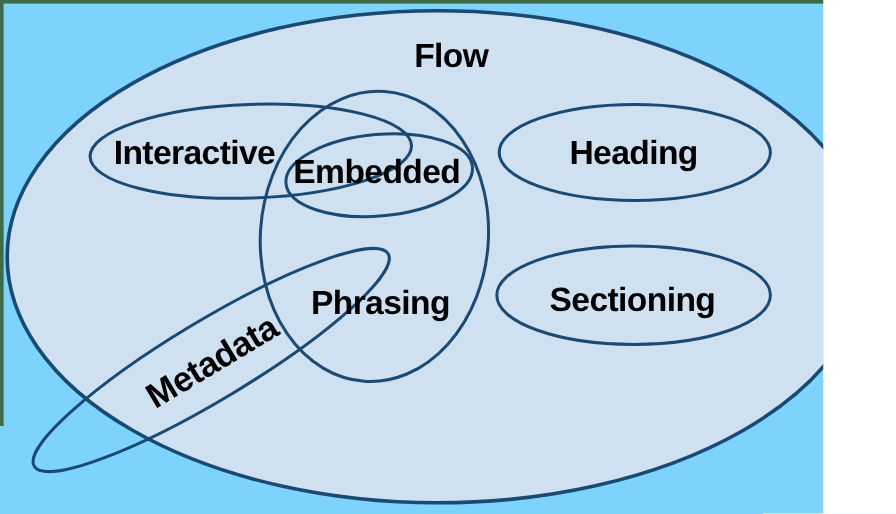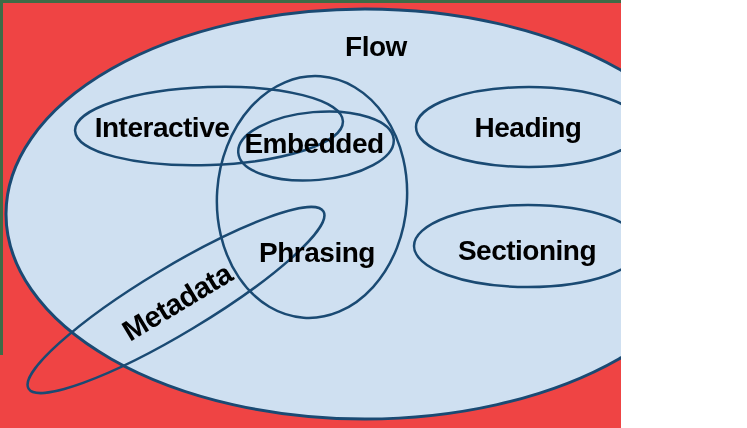--- a/index.html
+++ b/index.html
@@ -2,23 +2,23 @@
 <html><head>
 <meta charset="utf-8">
 <style>
   html, body {
     margin: 0;
     padding: 0;
     background: #ffffff;
   }
   .stage {
     position: relative;
-    width: 621px;
+    width: 686px;
     height: 428px;
-    background: #ef4444;
+    background: #7dd3fc;
     overflow: hidden;
     font-family: "Liberation Sans", sans-serif;
   }
   .frame-top {
     position: absolute;
     left: 0; top: 0;
     width: 747px; height: 3px;
     background: #3E6B46;
   }
   .frame-left {

